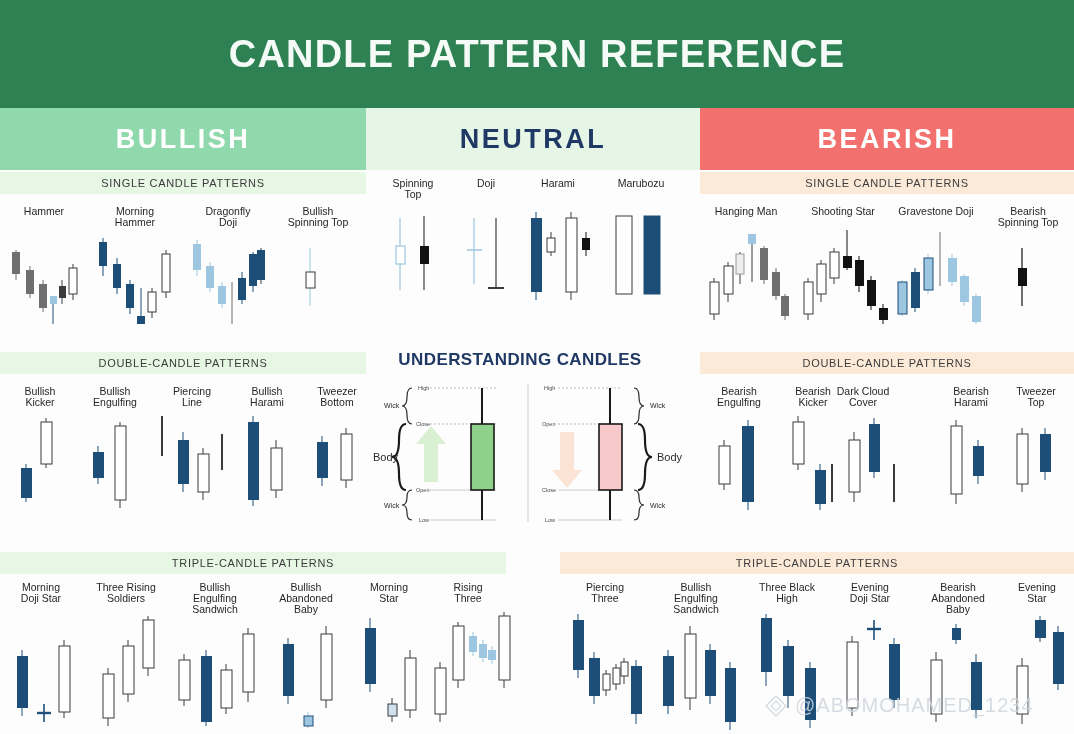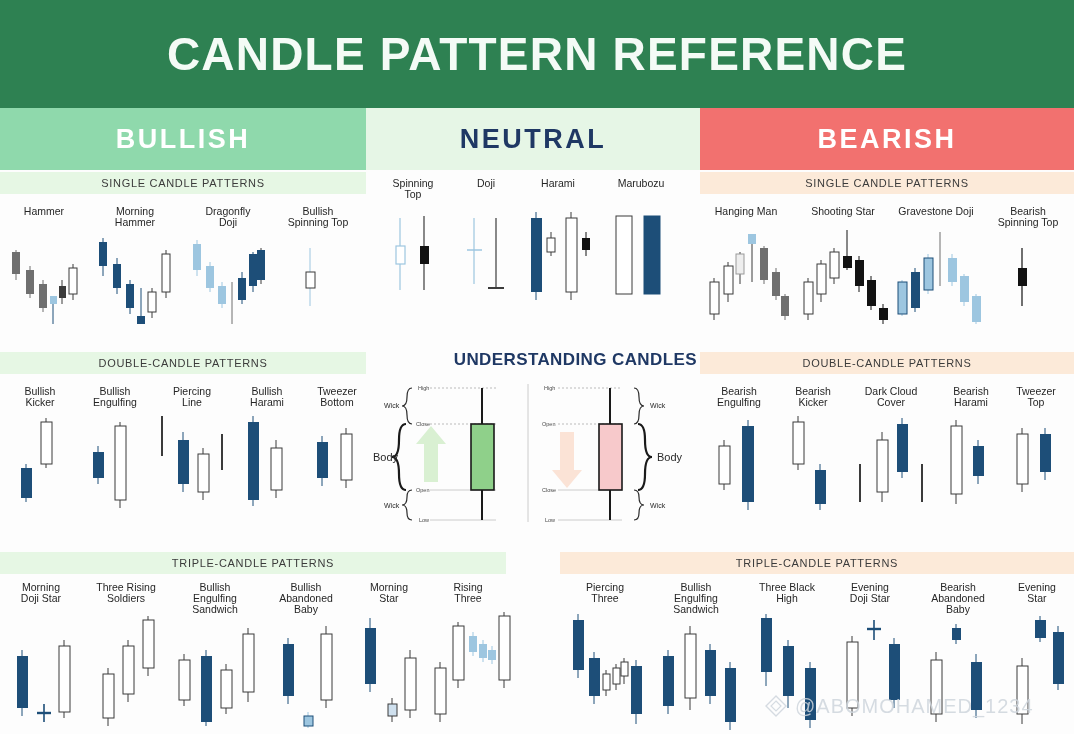--- a/index.html
+++ b/index.html
@@ -11,21 +11,21 @@
     position:relative;
   }
   .page{position:absolute;inset:0;background:#fdfdfd;}
 
   
   .title-bar{
     position:absolute;left:0;top:0;width:1074px;height:108px;
     background:#2e8152;display:flex;align-items:center;justify-content:center;
   }
   .title-bar .title{
-    color:#f4fbf6;font-size:46px;font-weight:bold;letter-spacing:1.2px;
+    color:#f4fbf6;font-size:38px;font-weight:bold;letter-spacing:1.2px;
     font-family:"Liberation Sans",sans-serif;
     text-align:center;
   }
 
   
   .band{position:absolute;top:108px;height:62px;display:flex;align-items:center;justify-content:center;}
   .band span{font-size:27px;font-weight:bold;letter-spacing:2.5px;}
   .band-bull{left:0;width:366px;background:#8fd9ac;}
   .band-bull span{color:#ffffff;}
   .band-neutral{left:366px;width:334px;background:#e6f6e6;}
@@ -53,21 +53,21 @@
   
   .uc-title{
     position:absolute;width:100%;text-align:center;
     font-size:17px;font-weight:bold;color:#1f3864;letter-spacing:.4px;
   }
   .uc-wrap{position:absolute;}
   .uc-wrap svg{display:block;}
 
   
   .watermark{
-    position:absolute;display:flex;align-items:center;gap:7px;
+    position:absolute;display:flex;align-items:flex-start;gap:7px;
     color:#cfd6dd;font-size:20px;letter-spacing:1px;opacity:.85;
   }
   .wm-diamond{width:24px;height:24px;}
 </style>
 </head>
 <body>
 
 <div class="page">
 
   <div class="title-bar">
@@ -386,21 +386,21 @@
         <g stroke-width="1">
           <line x1="22" y1="22" x2="22" y2="72" stroke="#1d4e78"></line>
             <rect x="17" y="28" width="11" height="36" fill="#1d4e78"></rect>
           <line x1="46" y1="14" x2="46" y2="74" stroke="#3b3b3b"></line>
             <rect x="41" y="20" width="11" height="46" fill="#ffffff" stroke="#3b3b3b"></rect>
         </g>
       </svg>
     </div>
   </div>
 
-  <div class="uc-title" style="left:385px;top:350px;width:312px;text-align:right;">UNDERSTANDING CANDLES</div>
+  <div class="uc-title" style="left:364px;top:350px;width:312px;">UNDERSTANDING CANDLES</div>
 
   <div class="uc-wrap" style="left:372px;top:378px;width:312px;height:150px;">
     <svg width="312" height="150" viewBox="0 0 312 150">
 
       <line x1="156" y1="6" x2="156" y2="144" stroke="#cccccc" stroke-width="1"></line>
 
       <g font-family="Liberation Sans, sans-serif" font-size="5.5" fill="#4a4a4a">
         <line x1="58" y1="10" x2="124" y2="10" stroke="#bbbbbb" stroke-dasharray="2,2"></line>
         <text x="46" y="12">High</text>
         <line x1="58" y1="46" x2="124" y2="46" stroke="#bbbbbb" stroke-dasharray="2,2"></line>
@@ -472,21 +472,21 @@
         <g stroke-width="1">
           <line x1="22" y1="2" x2="22" y2="56" stroke="#3b3b3b"></line>
             <rect x="17" y="8" width="11" height="42" fill="#ffffff" stroke="#3b3b3b"></rect>
           <line x1="44" y1="50" x2="44" y2="96" stroke="#1d4e78"></line>
             <rect x="39" y="56" width="11" height="34" fill="#1d4e78"></rect>
         </g>
       </svg>
     </div>
   </div>
 
-  <div class="cell" style="left:848px;top:386px;width:86px;height:130px;">
+  <div class="cell" style="left:820px;top:386px;width:86px;height:130px;">
     <div class="cap" style="top:0;">Dark Cloud</div>
     <div class="cap" style="top:11px;">Cover</div>
     <div class="art" style="top:28px;height:100px;">
       <svg viewBox="0 0 86 100">
         <g stroke-width="1">
           <line x1="12" y1="50" x2="12" y2="88" stroke="#3b3b3b" stroke-width="2"></line>
           <line x1="34" y1="18" x2="34" y2="88" stroke="#3b3b3b"></line>
             <rect x="29" y="26" width="11" height="52" fill="#ffffff" stroke="#3b3b3b"></rect>
           <line x1="54" y1="4" x2="54" y2="64" stroke="#1d4e78"></line>
             <rect x="49" y="10" width="11" height="48" fill="#1d4e78"></rect>

